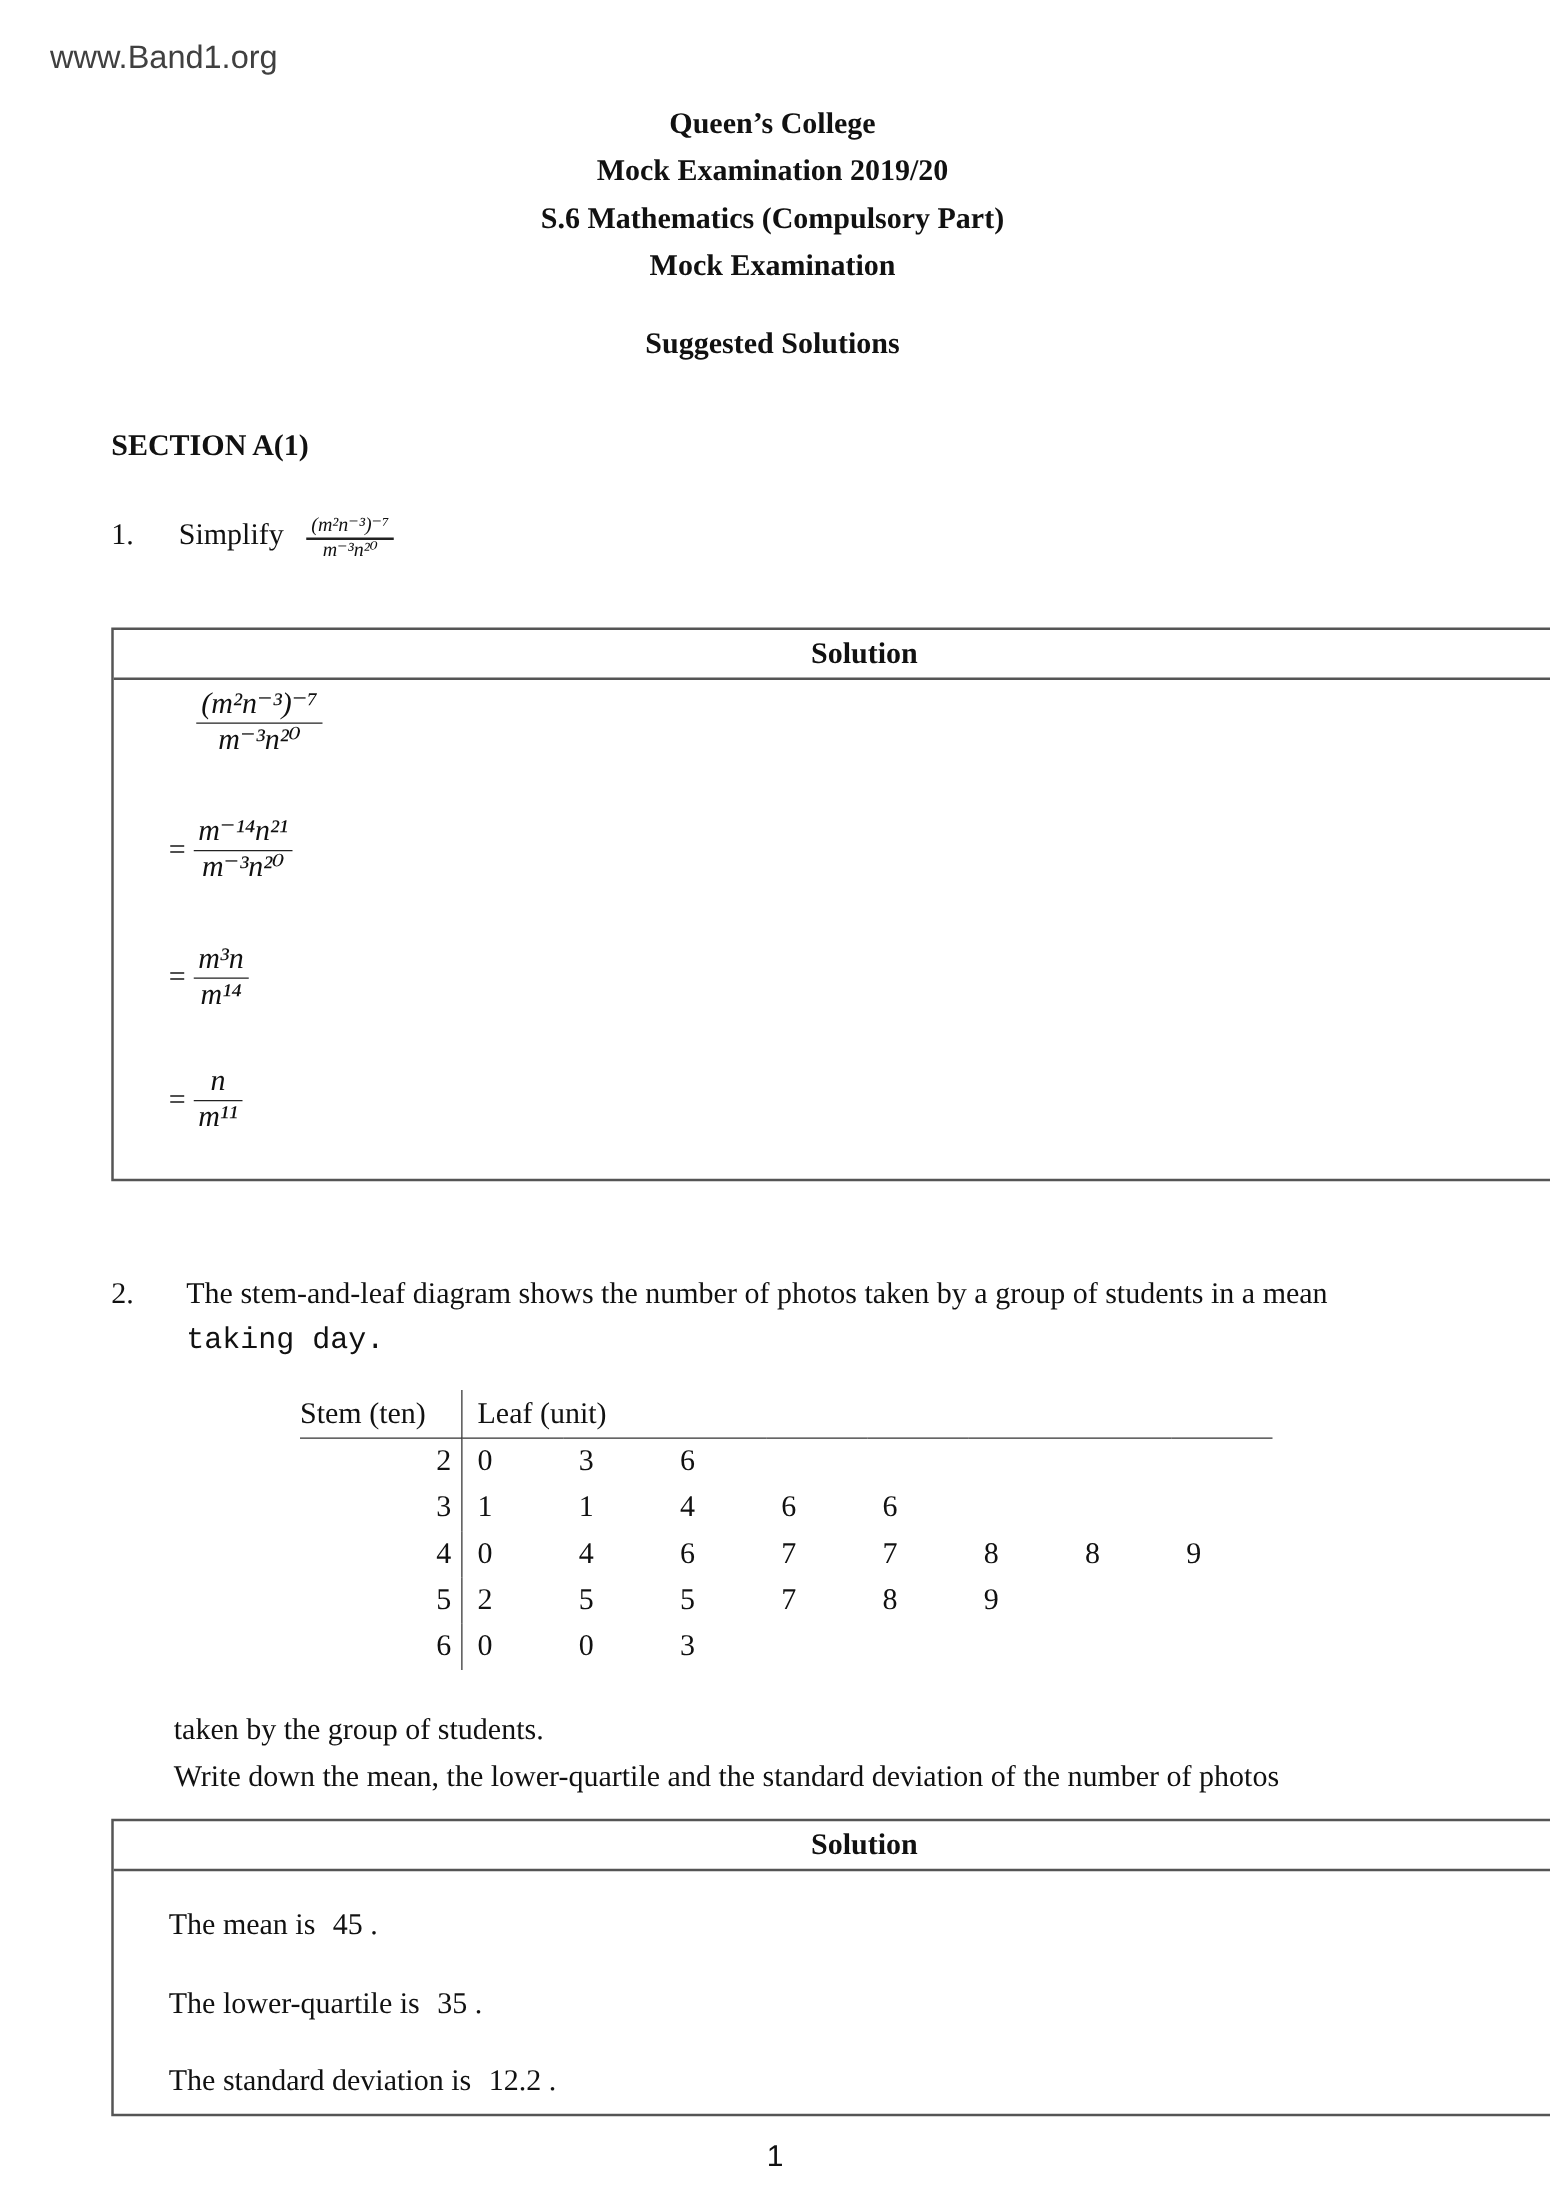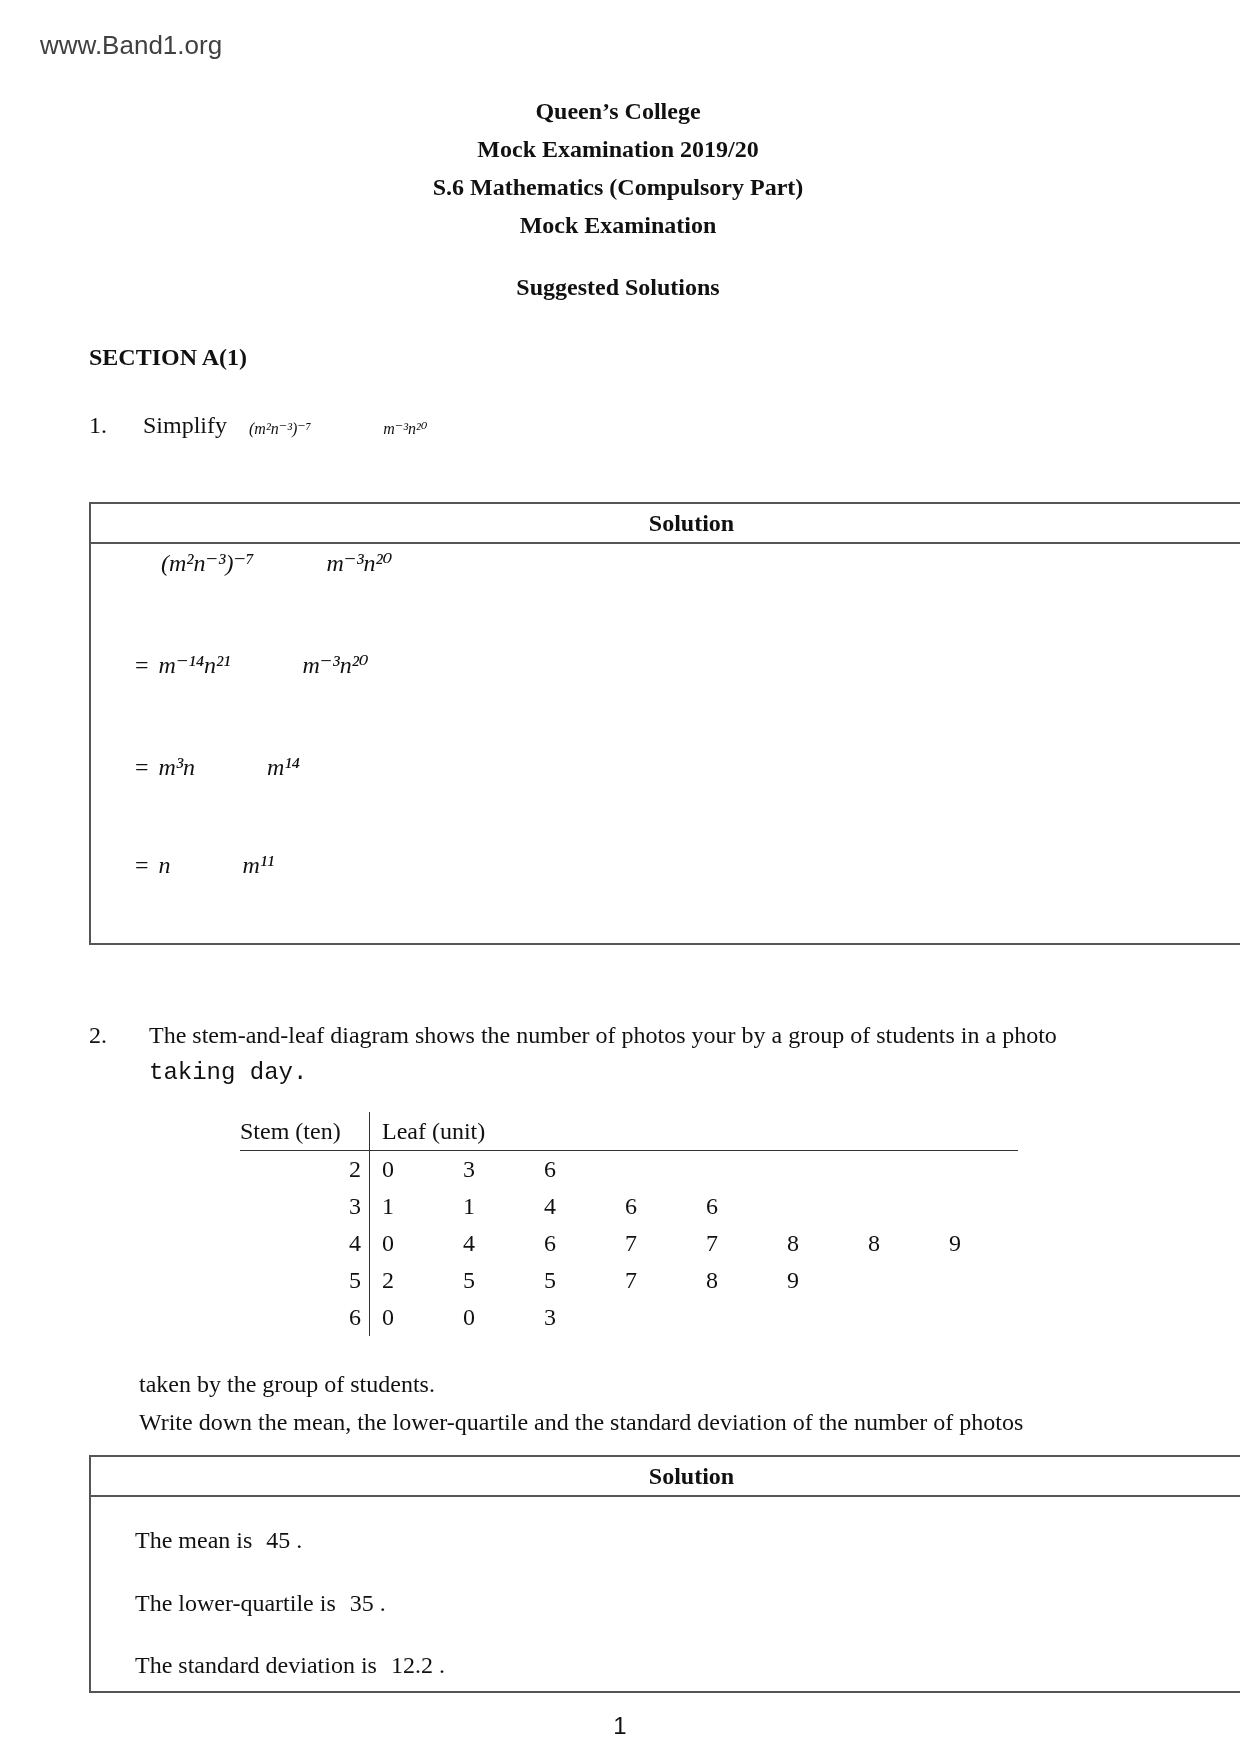--- a/index.html
+++ b/index.html
@@ -1,27 +1,27 @@
 <!DOCTYPE html>
 <html><head>
 <meta charset="utf-8">
 <style>
   html, body { margin: 0; padding: 0; background: #ffffff; }
   body { width: 1240px; height: 1754px; position: relative; overflow: hidden;
          font-family: "Liberation Serif", "DejaVu Serif", serif; color: #111; }
   .abs { position: absolute; }
   .watermark { left: 40px; top: 30px; font-family: "Liberation Sans", "DejaVu Sans", sans-serif;
                font-size: 26px; color: #404040; }
-  .header { left: 0; width: 1240px; top: 92px; text-align: center; }
+  .header { left: 0; width: 1240px; top: 80px; text-align: center; }
   .header .line { font-weight: bold; font-size: 24px; line-height: 38px; position: relative; left: -2px; }
   .header .gap { height: 24px; }
   .section { left: 89px; top: 344px; font-weight: bold; font-size: 24px; }
   .q-num { font-size: 24px; }
   .q-text { font-size: 24px; }
-  .frac { display: inline-flex; flex-direction: row; align-items: center; vertical-align: middle; font-style: italic; gap: 32px; }
+  .frac { display: inline-flex; flex-direction: column; align-items: center; vertical-align: middle; font-style: italic; }
   .frac .num, .frac .den { padding: 0 4px; line-height: 1.15; white-space: nowrap; }
   .frac .bar { height: 1.5px; background: #222; align-self: stretch; }
   .box { left: 89px; width: 1205px; border: 2px solid #555; box-sizing: border-box; }
   .box .hdr { height: 38px; border-bottom: 2px solid #555; text-align: center; font-weight: bold;
               font-size: 24px; line-height: 38px; }
   .step { position: absolute; font-size: 24px; display: flex; align-items: center; }
   .step .eq { margin-right: 6px; font-style: normal; }
   .stemleaf { left: 240px; top: 1112px; font-size: 24px; }
   .sl-table { border-collapse: collapse; }
   .sl-table td { padding: 0; height: 37px; }
@@ -89,21 +89,21 @@
     <span class="eq">=</span>
     <span class="frac">
         <span class="num">n</span>
         <span class="bar"></span>
         <span class="den">m¹¹</span>
       </span>
   </div>
 </div>
 
 <div class="abs" style="left:89px; top:1016px; font-size:24px; line-height:38px;">
-  <div><span style="display:inline-block;width:60px;">2.</span><span>The stem-and-leaf diagram shows the number of photos your by a group of students in a  photo</span></div>
+  <div><span style="display:inline-block;width:60px;">2.</span><span>The stem-and-leaf diagram shows the number of photos taken by a group of students in a  mean</span></div>
   <div style="padding-left:60px;font-family:Liberation Mono, monospace;">taking day.</div>
 </div>
 
 <div class="abs stemleaf">
   <table class="sl-table">
     <tbody>
         <tr class="sl-headrow sl-head">
       <td class="sl-stem" style="text-align:left;padding-right:12px !important;width:117px;">Stem (ten)</td>
       <td colspan="9" style="padding-left:12px;width:620px;">Leaf (unit)</td>
     </tr>

